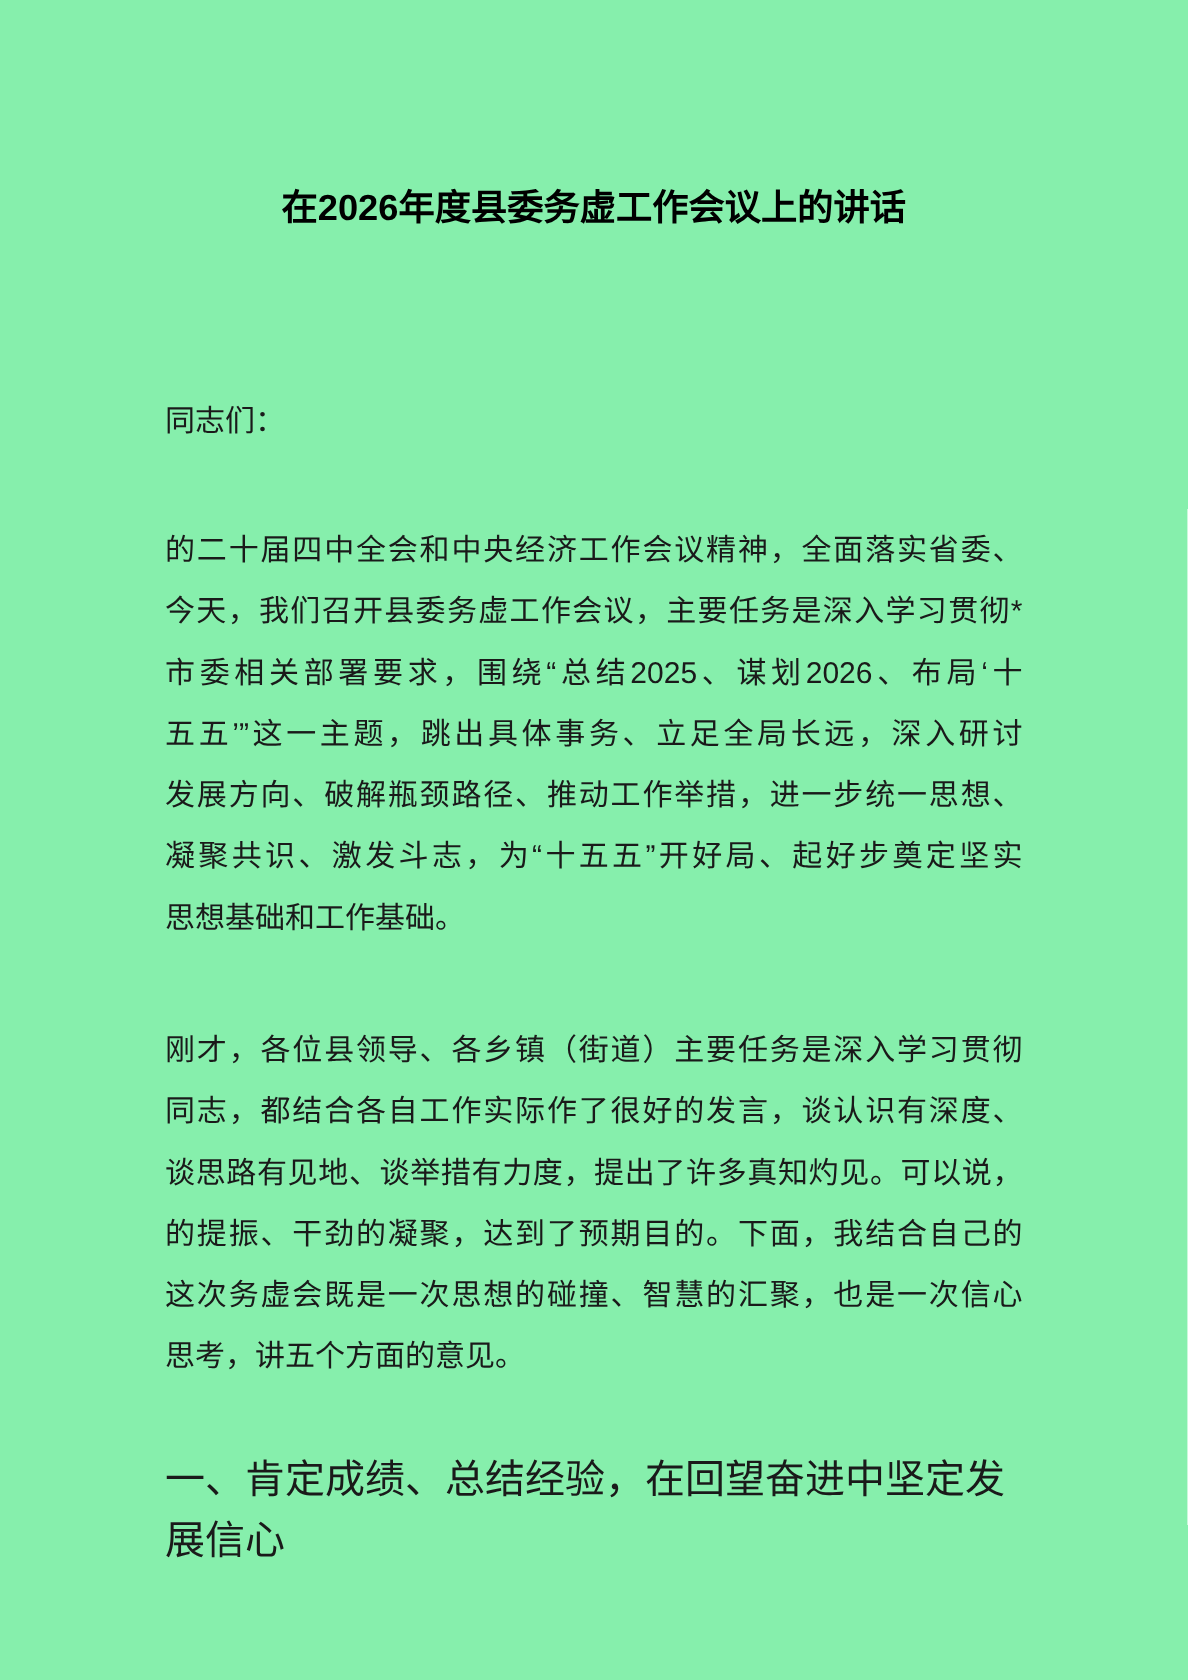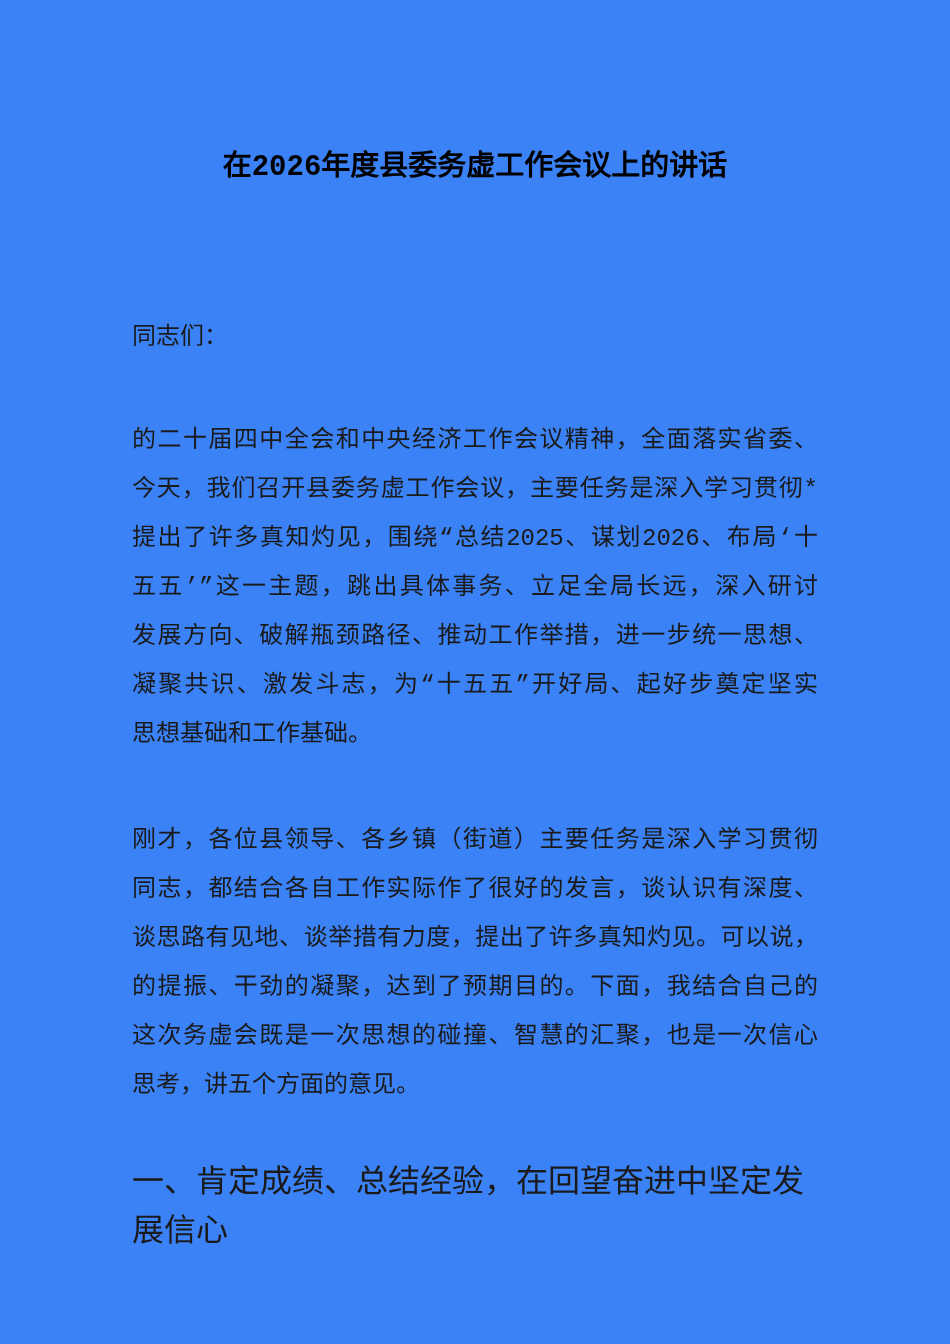--- a/index.html
+++ b/index.html
@@ -6,23 +6,23 @@
     margin: 0;
     padding: 0;
     background: #ffffff;
   }
   .page {
     position: relative;
     width: 950px;
     height: 1344px;
     box-sizing: border-box;
     padding: 143px 132px 0 132px;
-    background: #3b82f6;
+    background: #86efac;
     color: #1a1a1a;
-    font-family: Liberation Mono, monospace;
+    font-family: Liberation Sans, sans-serif;
     font-size: 24px;
     line-height: 49px;
     overflow: hidden;
   }
   .title {
     font-size: 29px;
     font-weight: 700;
     color: #000000;
     text-align: center;
     line-height: 49px;
@@ -59,21 +59,21 @@
 
 <div class="page">
   <h1 class="title">在2026年度县委务虚工作会议上的讲话</h1>
 
   <p class="greeting">同志们：</p>
 
   <div id="paragraphs">
       <div class="paragraph">
         <div class="line">的二十届四中全会和中央经济工作会议精神，全面落实省委、</div>
         <div class="line">今天，我们召开县委务虚工作会议，主要任务是深入学习贯彻*</div>
-        <div class="line">提出了许多真知灼见，围绕“总结2025、谋划2026、布局‘十</div>
+        <div class="line">市委相关部署要求，围绕“总结2025、谋划2026、布局‘十</div>
         <div class="line">五五’”这一主题，跳出具体事务、立足全局长远，深入研讨</div>
         <div class="line">发展方向、破解瓶颈路径、推动工作举措，进一步统一思想、</div>
         <div class="line">凝聚共识、激发斗志，为“十五五”开好局、起好步奠定坚实</div>
         <div class="line last">思想基础和工作基础。</div>
       </div>
       <div class="paragraph">
         <div class="line">刚才，各位县领导、各乡镇（街道）主要任务是深入学习贯彻</div>
         <div class="line">同志，都结合各自工作实际作了很好的发言，谈认识有深度、</div>
         <div class="line">谈思路有见地、谈举措有力度，提出了许多真知灼见。可以说，</div>
         <div class="line">的提振、干劲的凝聚，达到了预期目的。下面，我结合自己的</div>

